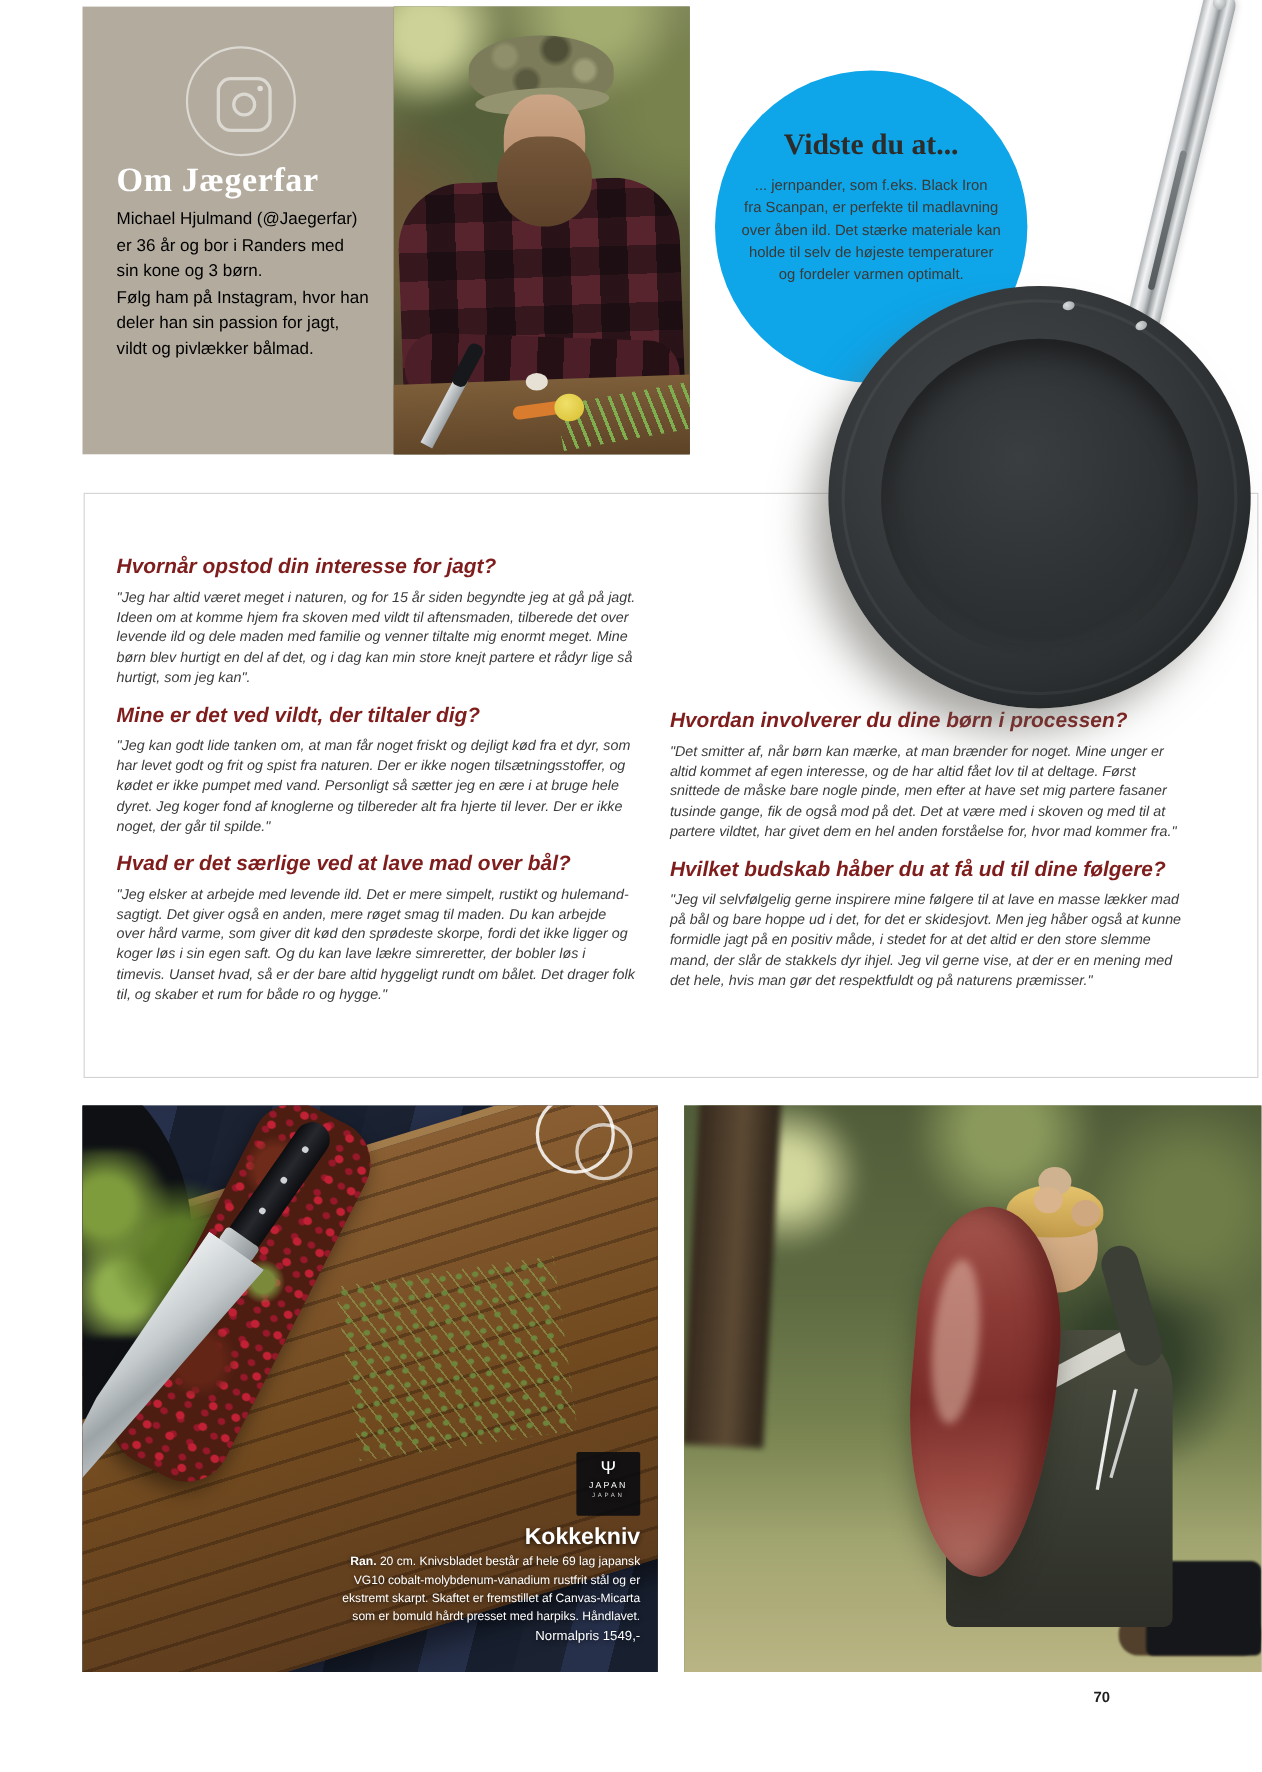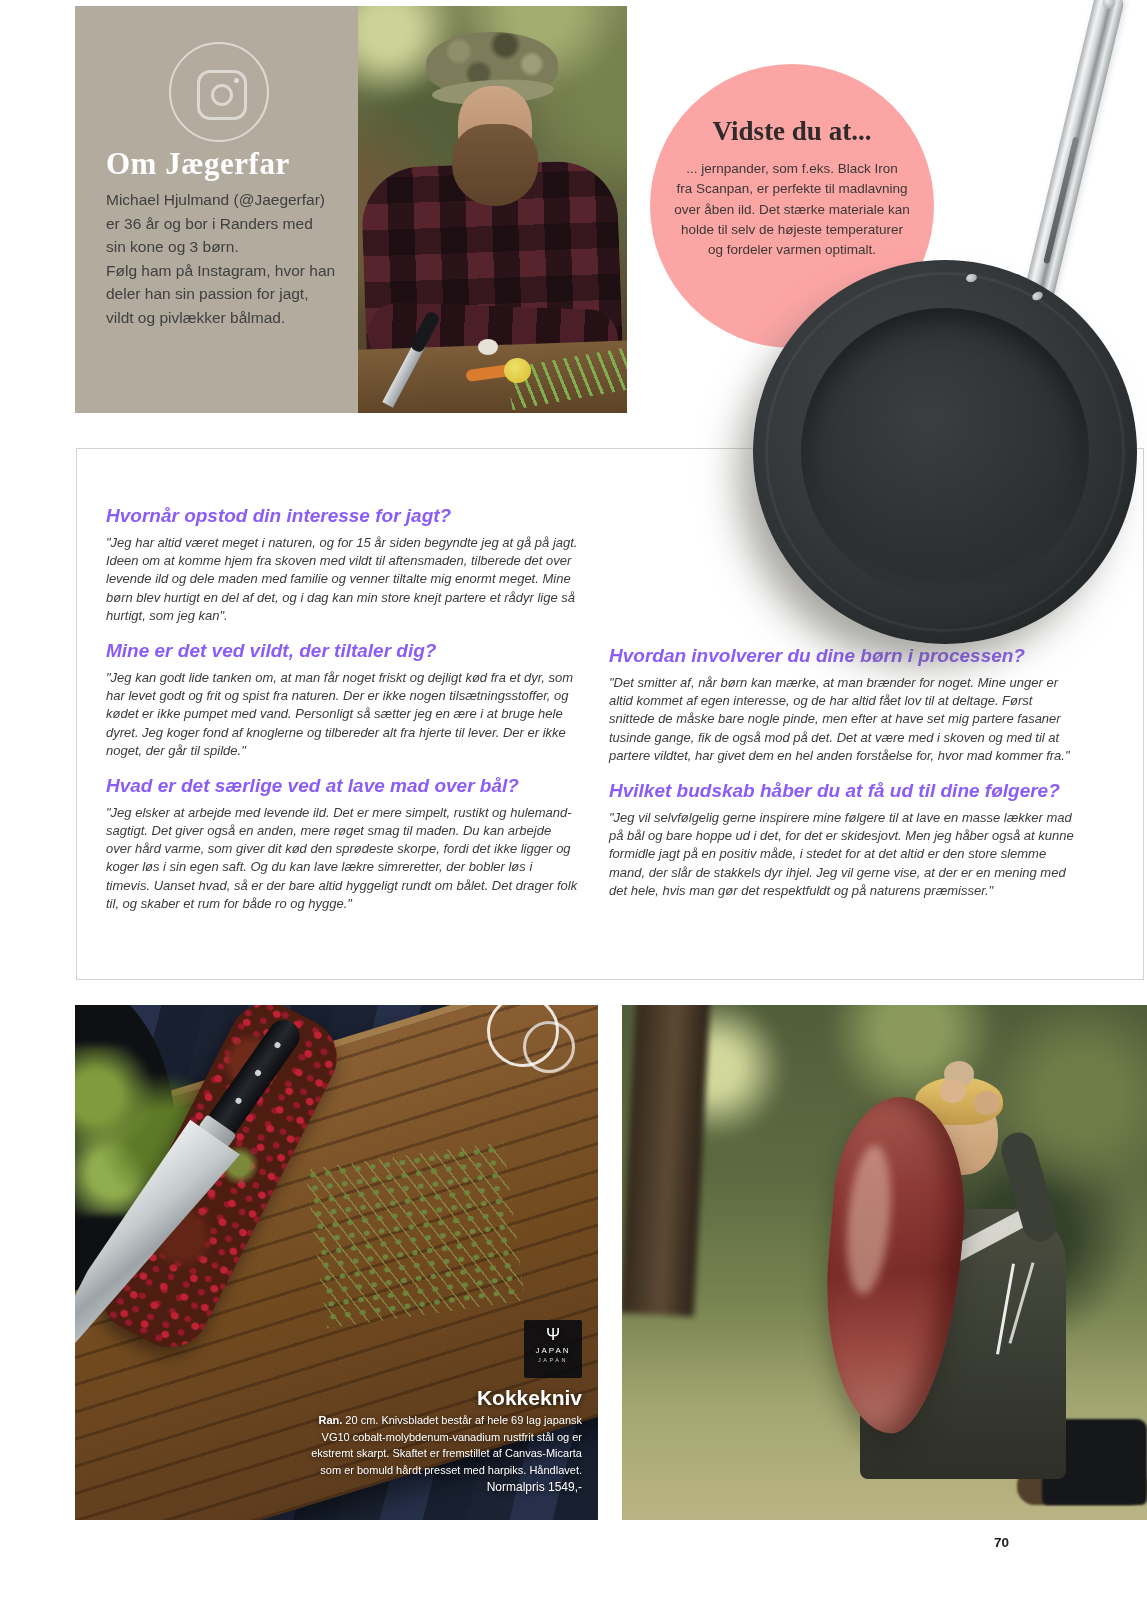--- a/index.html
+++ b/index.html
@@ -11,21 +11,21 @@
   .about{left:75px;top:6px;width:283px;height:407px;background:#b2ab9e;z-index:1;padding-left:48px;}
   .ig-circle{left:94px;top:36px;width:96px;height:96px;border:2px solid rgba(255,255,255,.55);
              border-radius:50%;}
   .ig-square{left:26px;top:26px;width:44px;height:44px;border:3px solid rgba(255,255,255,.55);
              border-radius:13px;}
   .ig-lens{left:11px;top:11px;width:16px;height:16px;border:3px solid rgba(255,255,255,.55);border-radius:50%;}
   .ig-dot{right:5px;top:5px;width:5px;height:5px;background:rgba(255,255,255,.6);border-radius:50%;}
   .about-title{left:31px;top:140px;margin:0;font-family:"Liberation Serif",serif;
                font-weight:bold;font-size:31px;letter-spacing:.5px;color:#ffffff;}
   .about-bio{left:31px;top:182px;width:230px;margin:0;font-size:15.5px;line-height:1.52;
-             color:#404040;white-space:pre-line;}
+             color:#000000;white-space:pre-line;}
 
   
   .photo-man{left:358px;top:6px;width:269px;height:407px;margin:0;overflow:hidden;z-index:1;background:#5d6743;}
   .pm-bg{inset:-20px;background:
       radial-gradient(circle at 16% 10%,#cdd398 0 26px,transparent 70px),
       radial-gradient(circle at 66% 6%,#a3ad70 0 30px,transparent 80px),
       radial-gradient(circle at 92% 26%,#77824c 0 36px,transparent 95px),
       radial-gradient(circle at 6% 50%,#6d5a3a 0 40px,transparent 110px),
       radial-gradient(circle at 30% 35%,#55603a 0 50px,transparent 120px),
       linear-gradient(180deg,#828a5b 0%,#6d7449 32%,#5e603d 55%,#57482f 75%,#4d3f2e 100%);
@@ -51,32 +51,32 @@
             background:linear-gradient(180deg,#75573a 0%,#5d422a 100%);}
   .pm-shirt{left:6px;top:158px;width:256px;height:218px;border-radius:60px 60px 0 0;transform:rotate(-2deg);
             background-color:#57232d;
             background-image:repeating-linear-gradient(90deg,transparent 0 26px,rgba(14,9,12,.62) 26px 52px),
                              repeating-linear-gradient(0deg,transparent 0 26px,rgba(14,9,12,.45) 26px 52px);}
   .pm-arms{left:10px;top:300px;width:250px;height:62px;border-radius:30px;transform:rotate(2deg);
            background-color:#4c1f28;
            background-image:repeating-linear-gradient(90deg,transparent 0 24px,rgba(10,6,8,.6) 24px 48px);}
 
   
-  .didyouknow{left:650px;top:64px;width:284px;height:284px;border-radius:50%;background:#fca5a5;z-index:2;
+  .didyouknow{left:650px;top:64px;width:284px;height:284px;border-radius:50%;background:#0ea5e9;z-index:2;
               text-align:center;}
   .dyk-title{margin:52px 0 12px 0;font-family:"Liberation Serif",serif;font-weight:bold;
              font-size:27px;color:#2d2c2a;}
   .dyk-body{margin:0 auto;width:252px;font-size:13.5px;line-height:1.5;color:#3a3936;white-space:pre-line;}
 
   
   .interview{left:76px;top:448px;width:1066px;height:530px;border:1px solid #d4d2cf;background:#ffffff;z-index:1;}
   .col{position:absolute;top:0;}
   .col-left{left:29px;top:56px;width:472px;}
   .col-right{left:532px;top:196px;width:472px;}
-  .q{margin:0 0 7px 0;font-size:19px;font-style:italic;font-weight:bold;color:#8b5cf6;white-space:nowrap;}
+  .q{margin:0 0 7px 0;font-size:19px;font-style:italic;font-weight:bold;color:#7f1d1d;white-space:nowrap;}
   .a{margin:0 0 15px 0;font-size:13px;font-style:italic;line-height:1.4;color:#3b3b3b;}
 
   
   .pan{left:0;top:0;width:1147px;height:700px;z-index:3;pointer-events:none;}
   .pan-handle{left:1019px;top:-18px;width:30px;height:332px;border-radius:14px 14px 5px 5px;
       transform:rotate(13.5deg);transform-origin:50% 100%;
       background:linear-gradient(90deg,#aeb2b4 0%,#f3f4f5 22%,#cdd0d2 40%,#8e9395 55%,#e8eaeb 76%,#9ea3a5 100%);
       box-shadow:2px 0 6px rgba(0,0,0,.12);}
   .pan-pin{position:absolute;left:9px;top:6px;width:12px;height:12px;border-radius:50%;
       background:radial-gradient(circle at 35% 35%,#eceded,#9aa0a2);}

